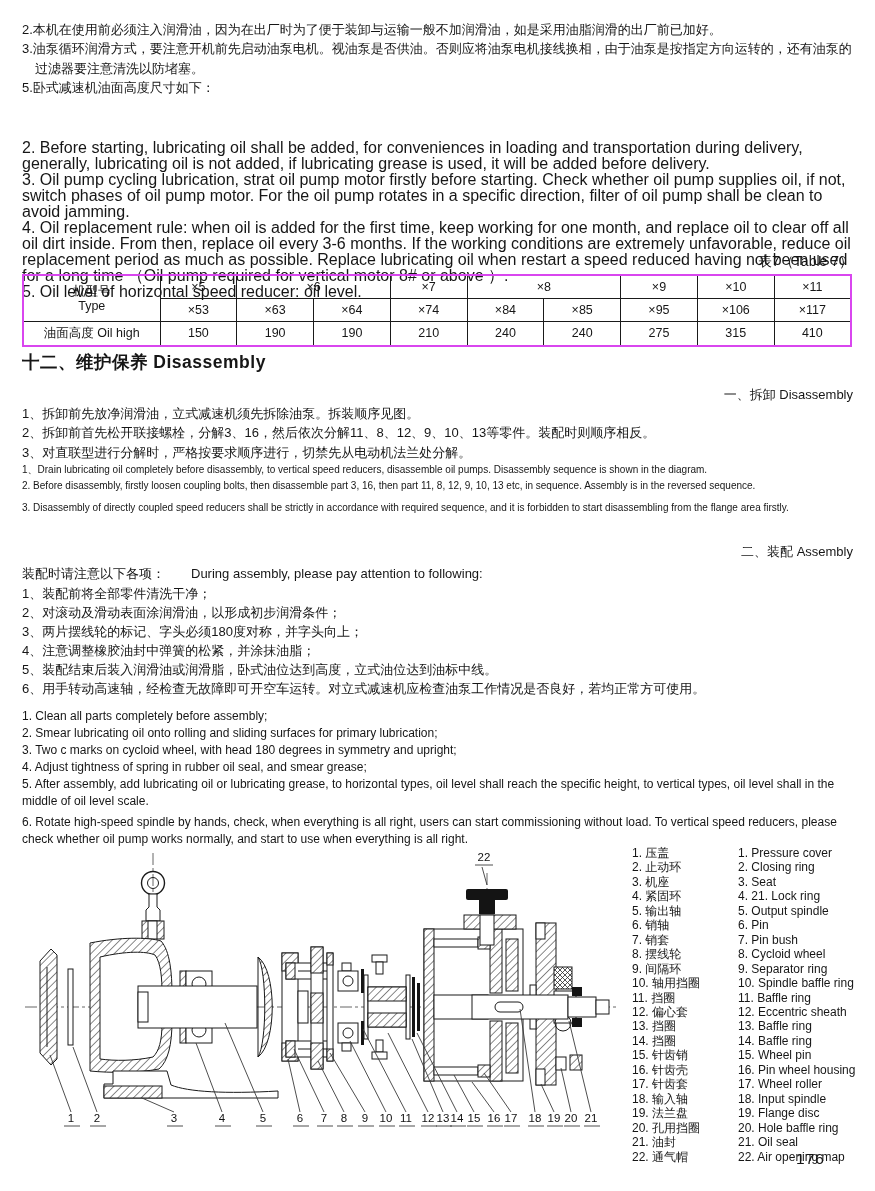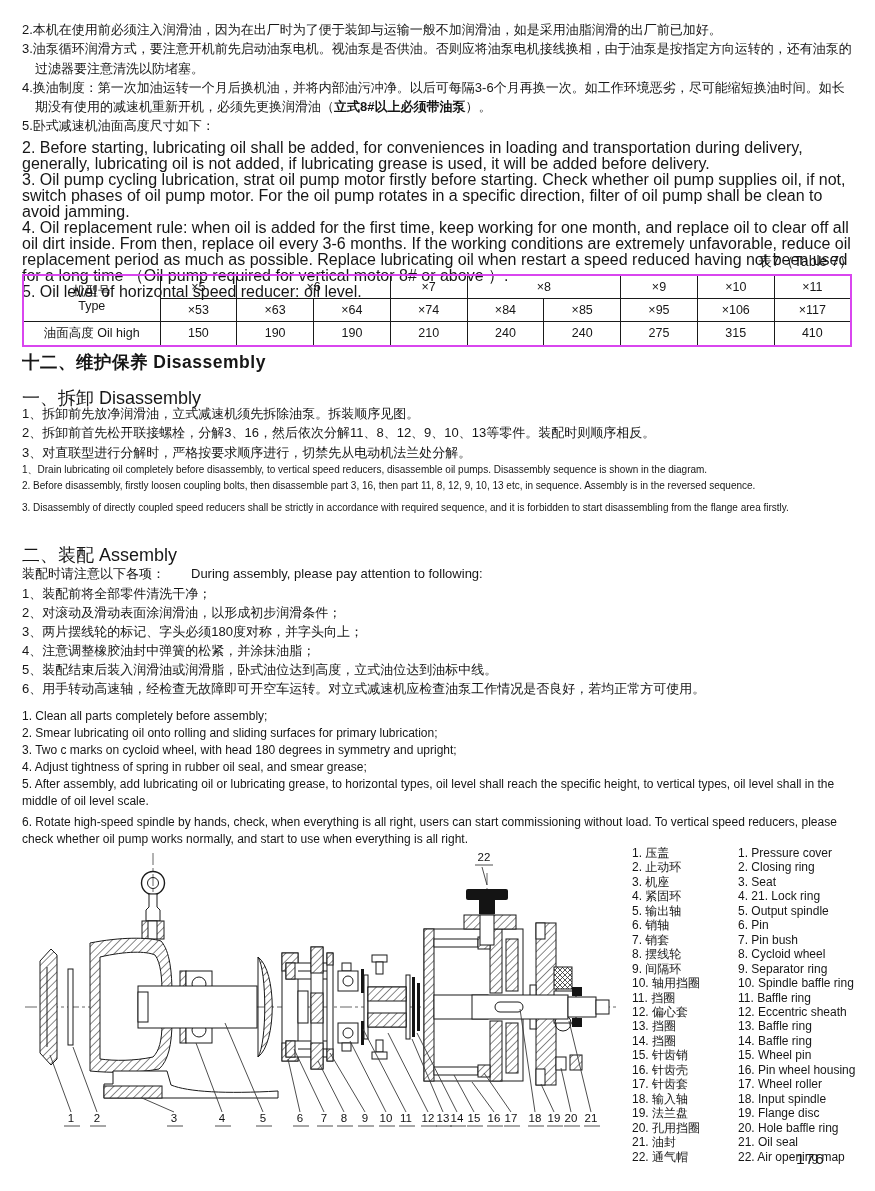--- a/index.html
+++ b/index.html
@@ -14,21 +14,21 @@
   .enblk p{margin:0;}
   .b{font-weight:bold;}
   
   .tcaption{top:253px;text-align:right;font-size:14px;}
   table.oil{border-collapse:collapse;table-layout:fixed;width:830px;border:2px solid #d946ef;}
   table.oil td{border:1px solid #1a1a1a;text-align:center;vertical-align:middle;
                font-size:12.5px;height:22px;padding:0;white-space:nowrap;overflow:hidden;}
   table.oil .typecell div{line-height:15px;}
   
   .title{top:350px;font-size:17.5px;font-weight:bold;letter-spacing:0.5px;}
-  .subhead{font-size:18px;}
+  .subhead{font-size:13px;text-align:right;}
   .dlist-en{font-size:10px;line-height:15.6px;}
   .dlist-en p{margin:0;}
   .gap{margin-top:7px !important;}
   .alist-cn p{margin:0 0 0 0;line-height:18.9px;padding-left:13px;text-indent:-13px;}
   .alist-en{font-size:12px;line-height:16.9px;}
   .alist-en p{margin:0;}
   .m5{margin-top:5px !important;}
   
   .parts-list{position:absolute;left:632px;top:846px;width:236px;font-size:12px;line-height:14.45px;}
   .prow{display:flex;}
@@ -48,21 +48,20 @@
   .plabel{font-size:11.5px;fill:#111;text-anchor:middle;font-family:"Liberation Sans","DejaVu Sans",sans-serif;}
 </style>
 </head>
 <body>
 
 <div class="page">
 
   <div class="abs cnblk" style="top:20px">
     <p>2.本机在使用前必须注入润滑油，因为在出厂时为了便于装卸与运输一般不加润滑油，如是采用油脂润滑的出厂前已加好。</p>
     <p>3.油泵循环润滑方式，要注意开机前先启动油泵电机。视油泵是否供油。否则应将油泵电机接线换相，由于油泵是按指定方向运转的，还有油泵的过滤器要注意清洗以防堵塞。</p>
-    <p><span>4.换油制度：第一次加油运转一个月后换机油，并将内部油污冲净。以后可每隔3-6个月再换一次。如工作环境恶劣，尽可能缩短换油时间。如长期没有使用的减速机重新开机，必须先更换润滑油（</span><span class="b">立式8#以上必须带油泵</span><span>）。</span></p>
     <p>5.卧式减速机油面高度尺寸如下：</p>
   </div>
 
   <div class="abs enblk" style="top:140px">
     <p>2. Before starting, lubricating oil shall be added, for conveniences in loading and transportation during delivery, generally, lubricating oil is not added, if lubricating grease is used, it will be added before delivery.</p>
     <p>3. Oil pump cycling lubrication, strat oil pump motor firstly before starting. Check whether oil pump supplies oil, if not, switch phases of oil pump motor. For the oil pump rotates in a specific direction, filter of oil pump shall be clean to avoid jamming.</p>
     <p>4. Oil replacement rule: when oil is added for the first time, keep working for one month, and replace oil to clear off all oil dirt inside. From then, replace oil every 3-6 months. If the working conditions are extremely unfavorable, reduce oil replacement period as much as possible. Replace lubricating oil when restart a speed reduced having not been used for a long time （Oil pump required for vertical motor 8# or above ）.</p>
     <p>5. Oil level of horizontal speed reducer: oil level.</p>
   </div>
 

